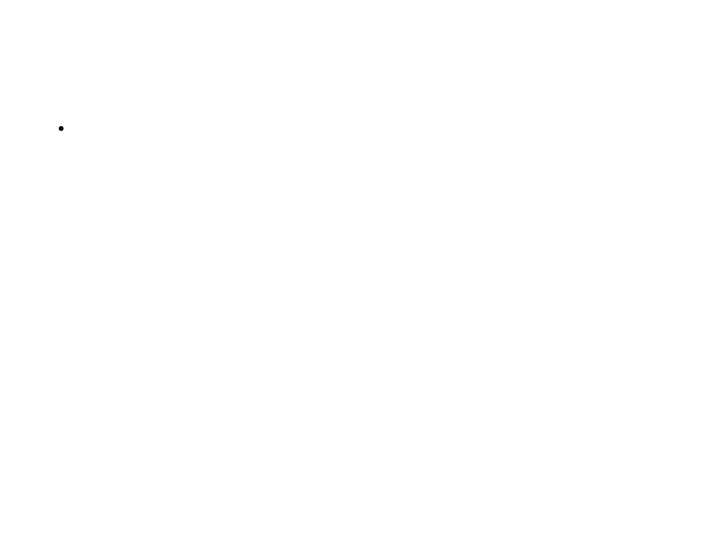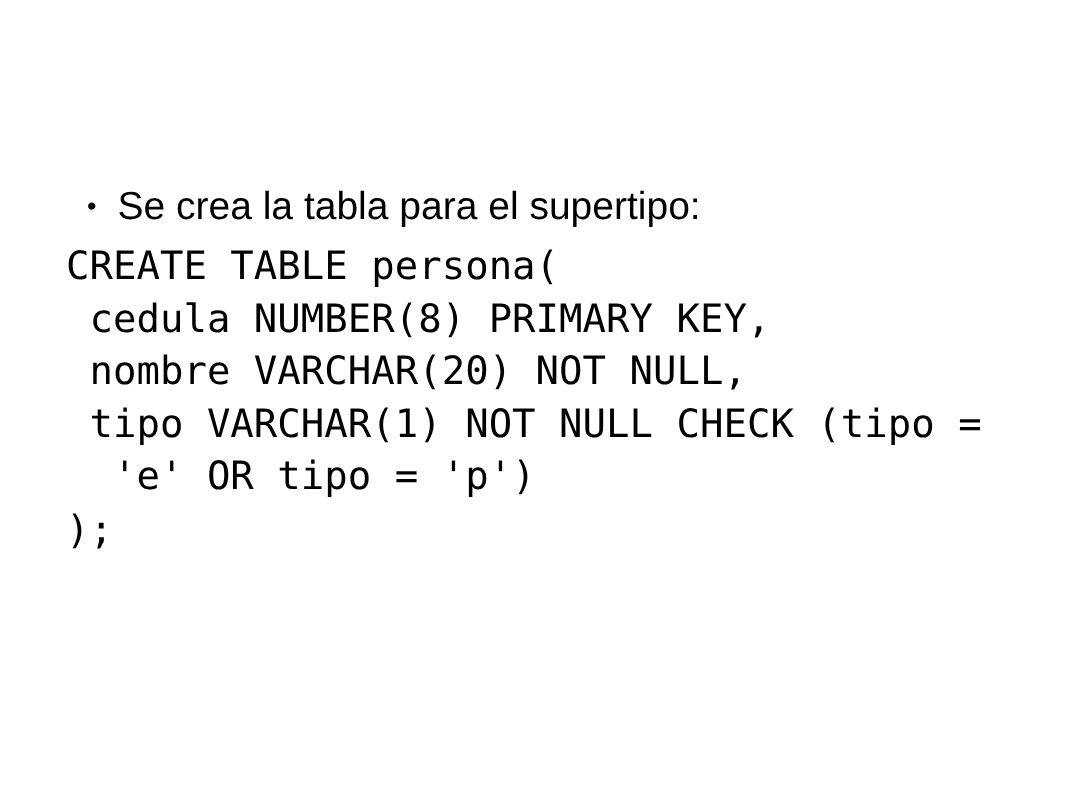--- a/index.html
+++ b/index.html
@@ -36,21 +36,14 @@
     white-space: pre;
     margin-left: 4px;
   }
 </style>
 </head>
 <body>
 
 <div class="slide">
   <div class="bullet-line">
     <span class="bullet">•</span>
-    <span>Se crea la tabla para el supertipo:</span>
   </div>
-  <div class="code-block"><span>CREATE TABLE persona(</span>
-<span> cedula NUMBER(8) PRIMARY KEY,</span>
-<span> nombre VARCHAR(20) NOT NULL,</span>
-<span> tipo VARCHAR(1) NOT NULL CHECK (tipo =</span>
-<span>  'e' OR tipo = 'p')</span>
-<span>);</span></div>
 </div>
 
 </body></html>

